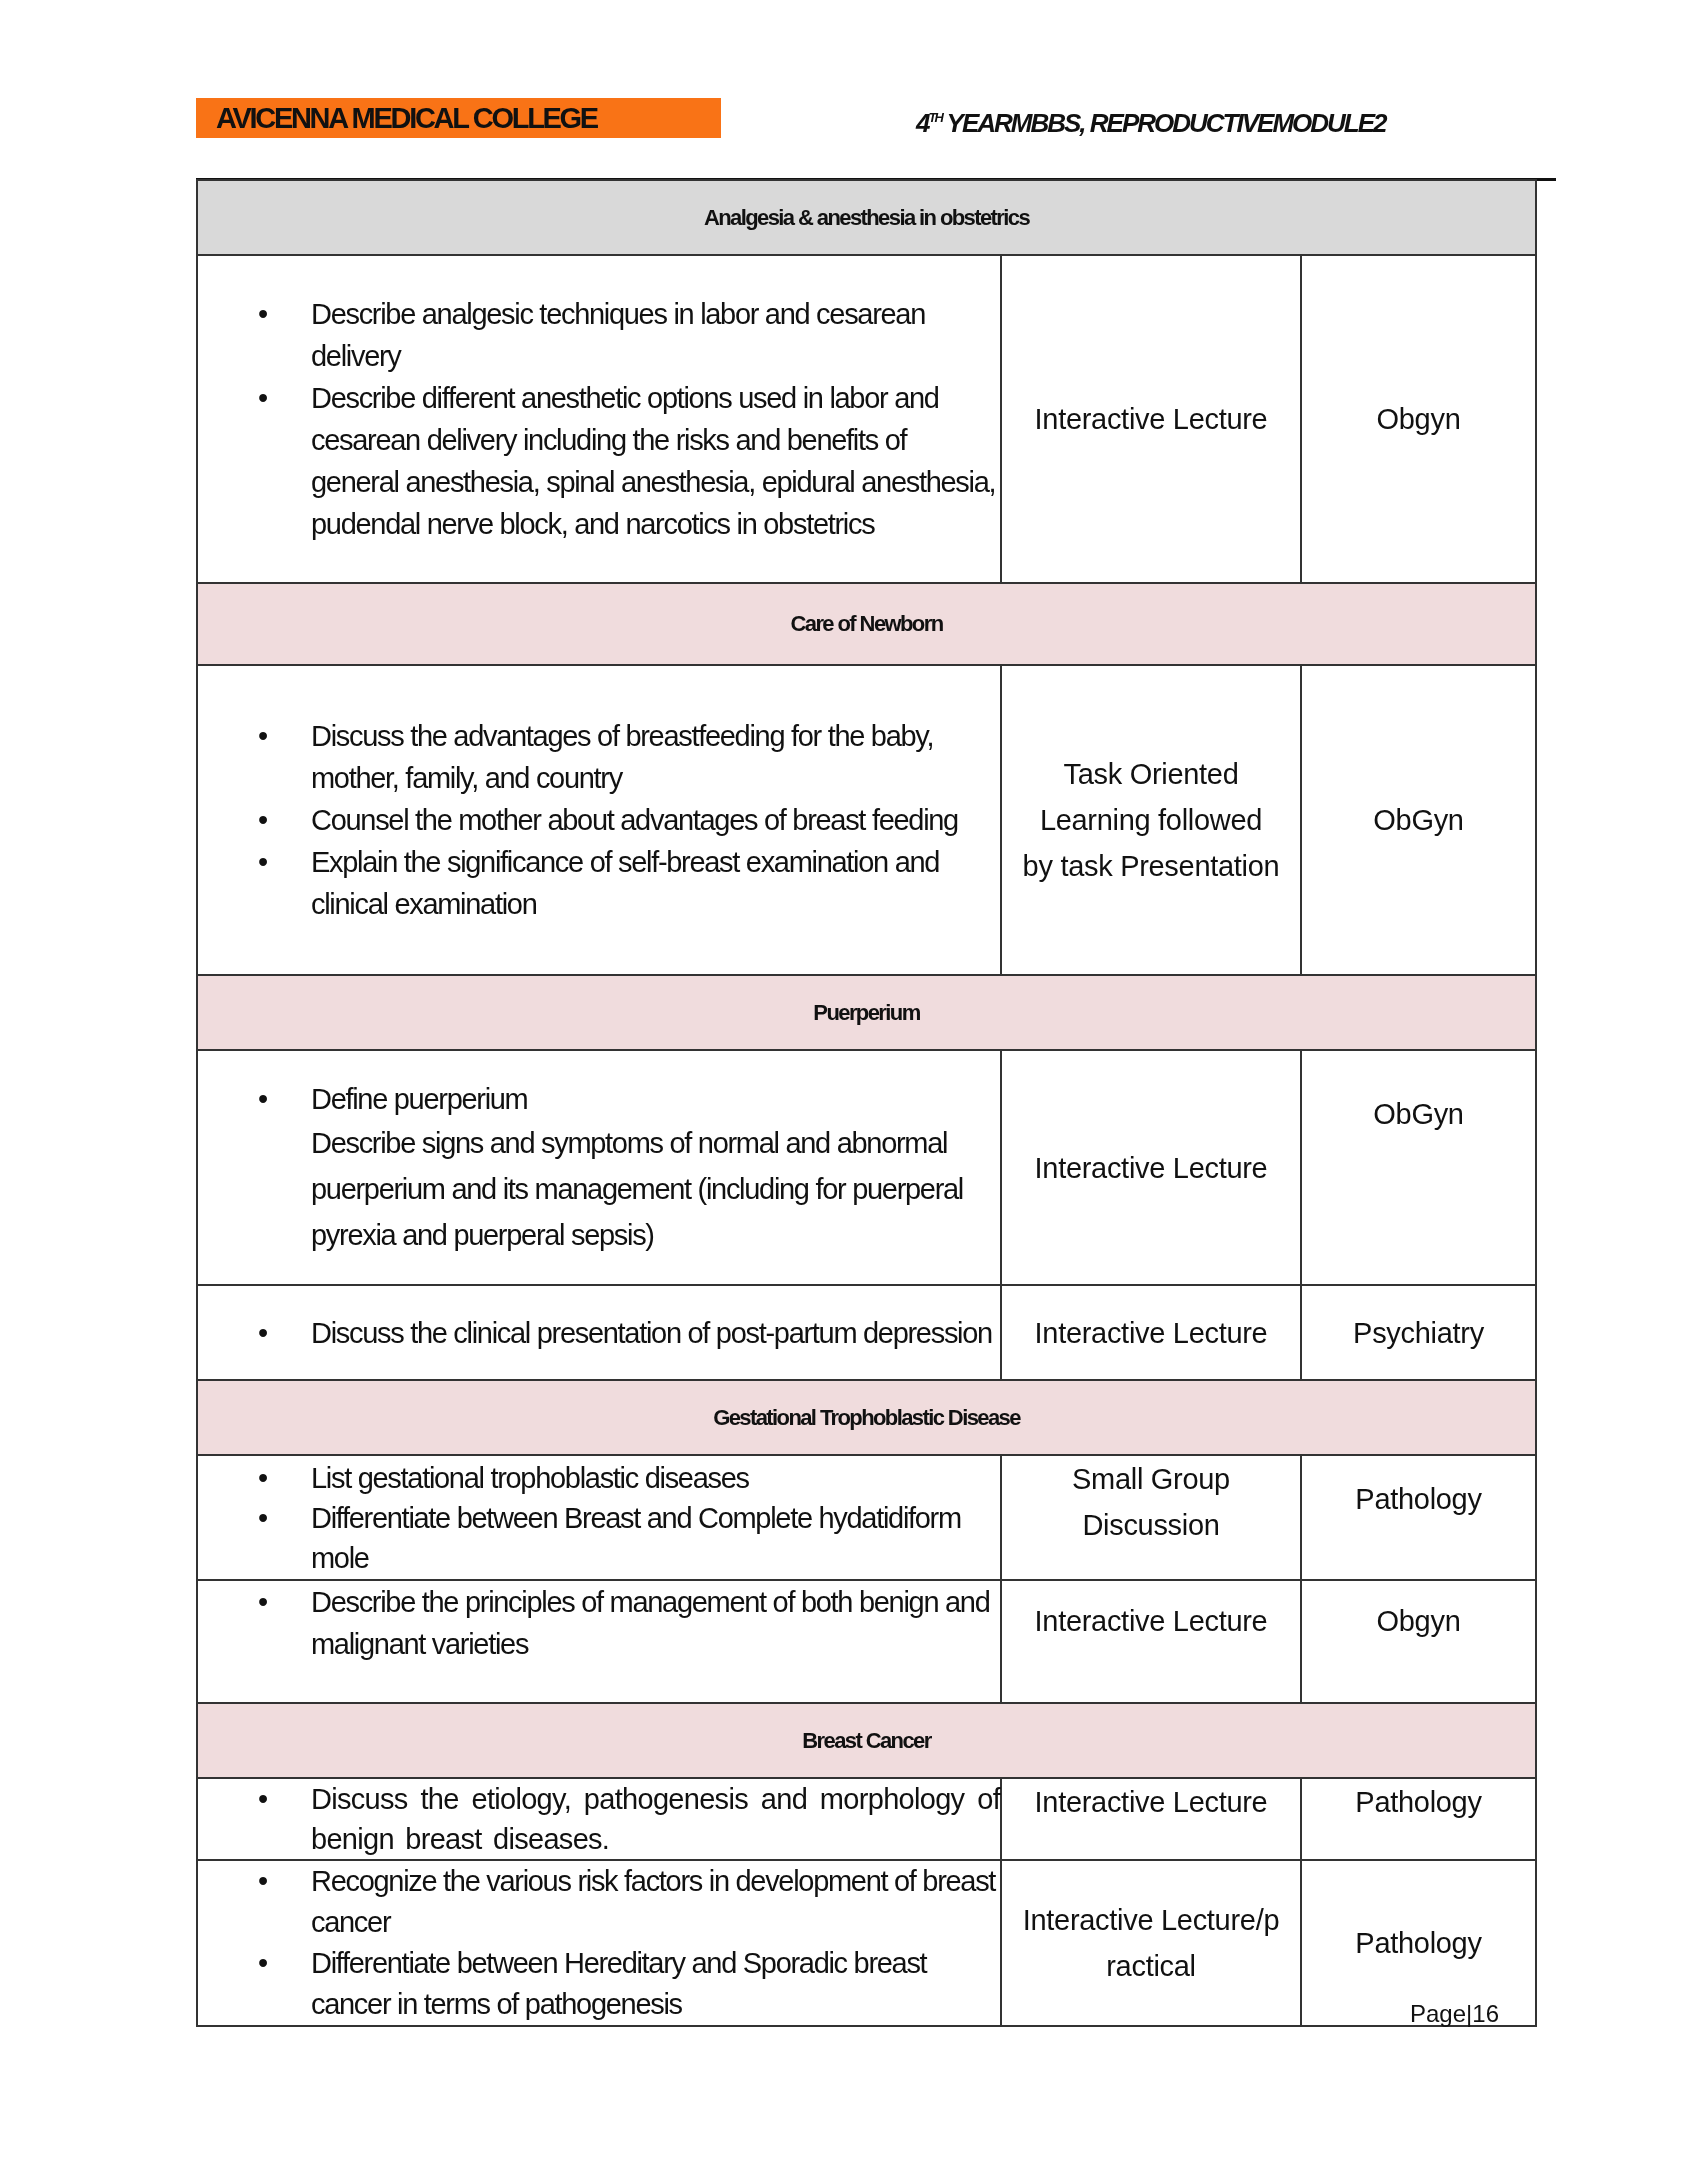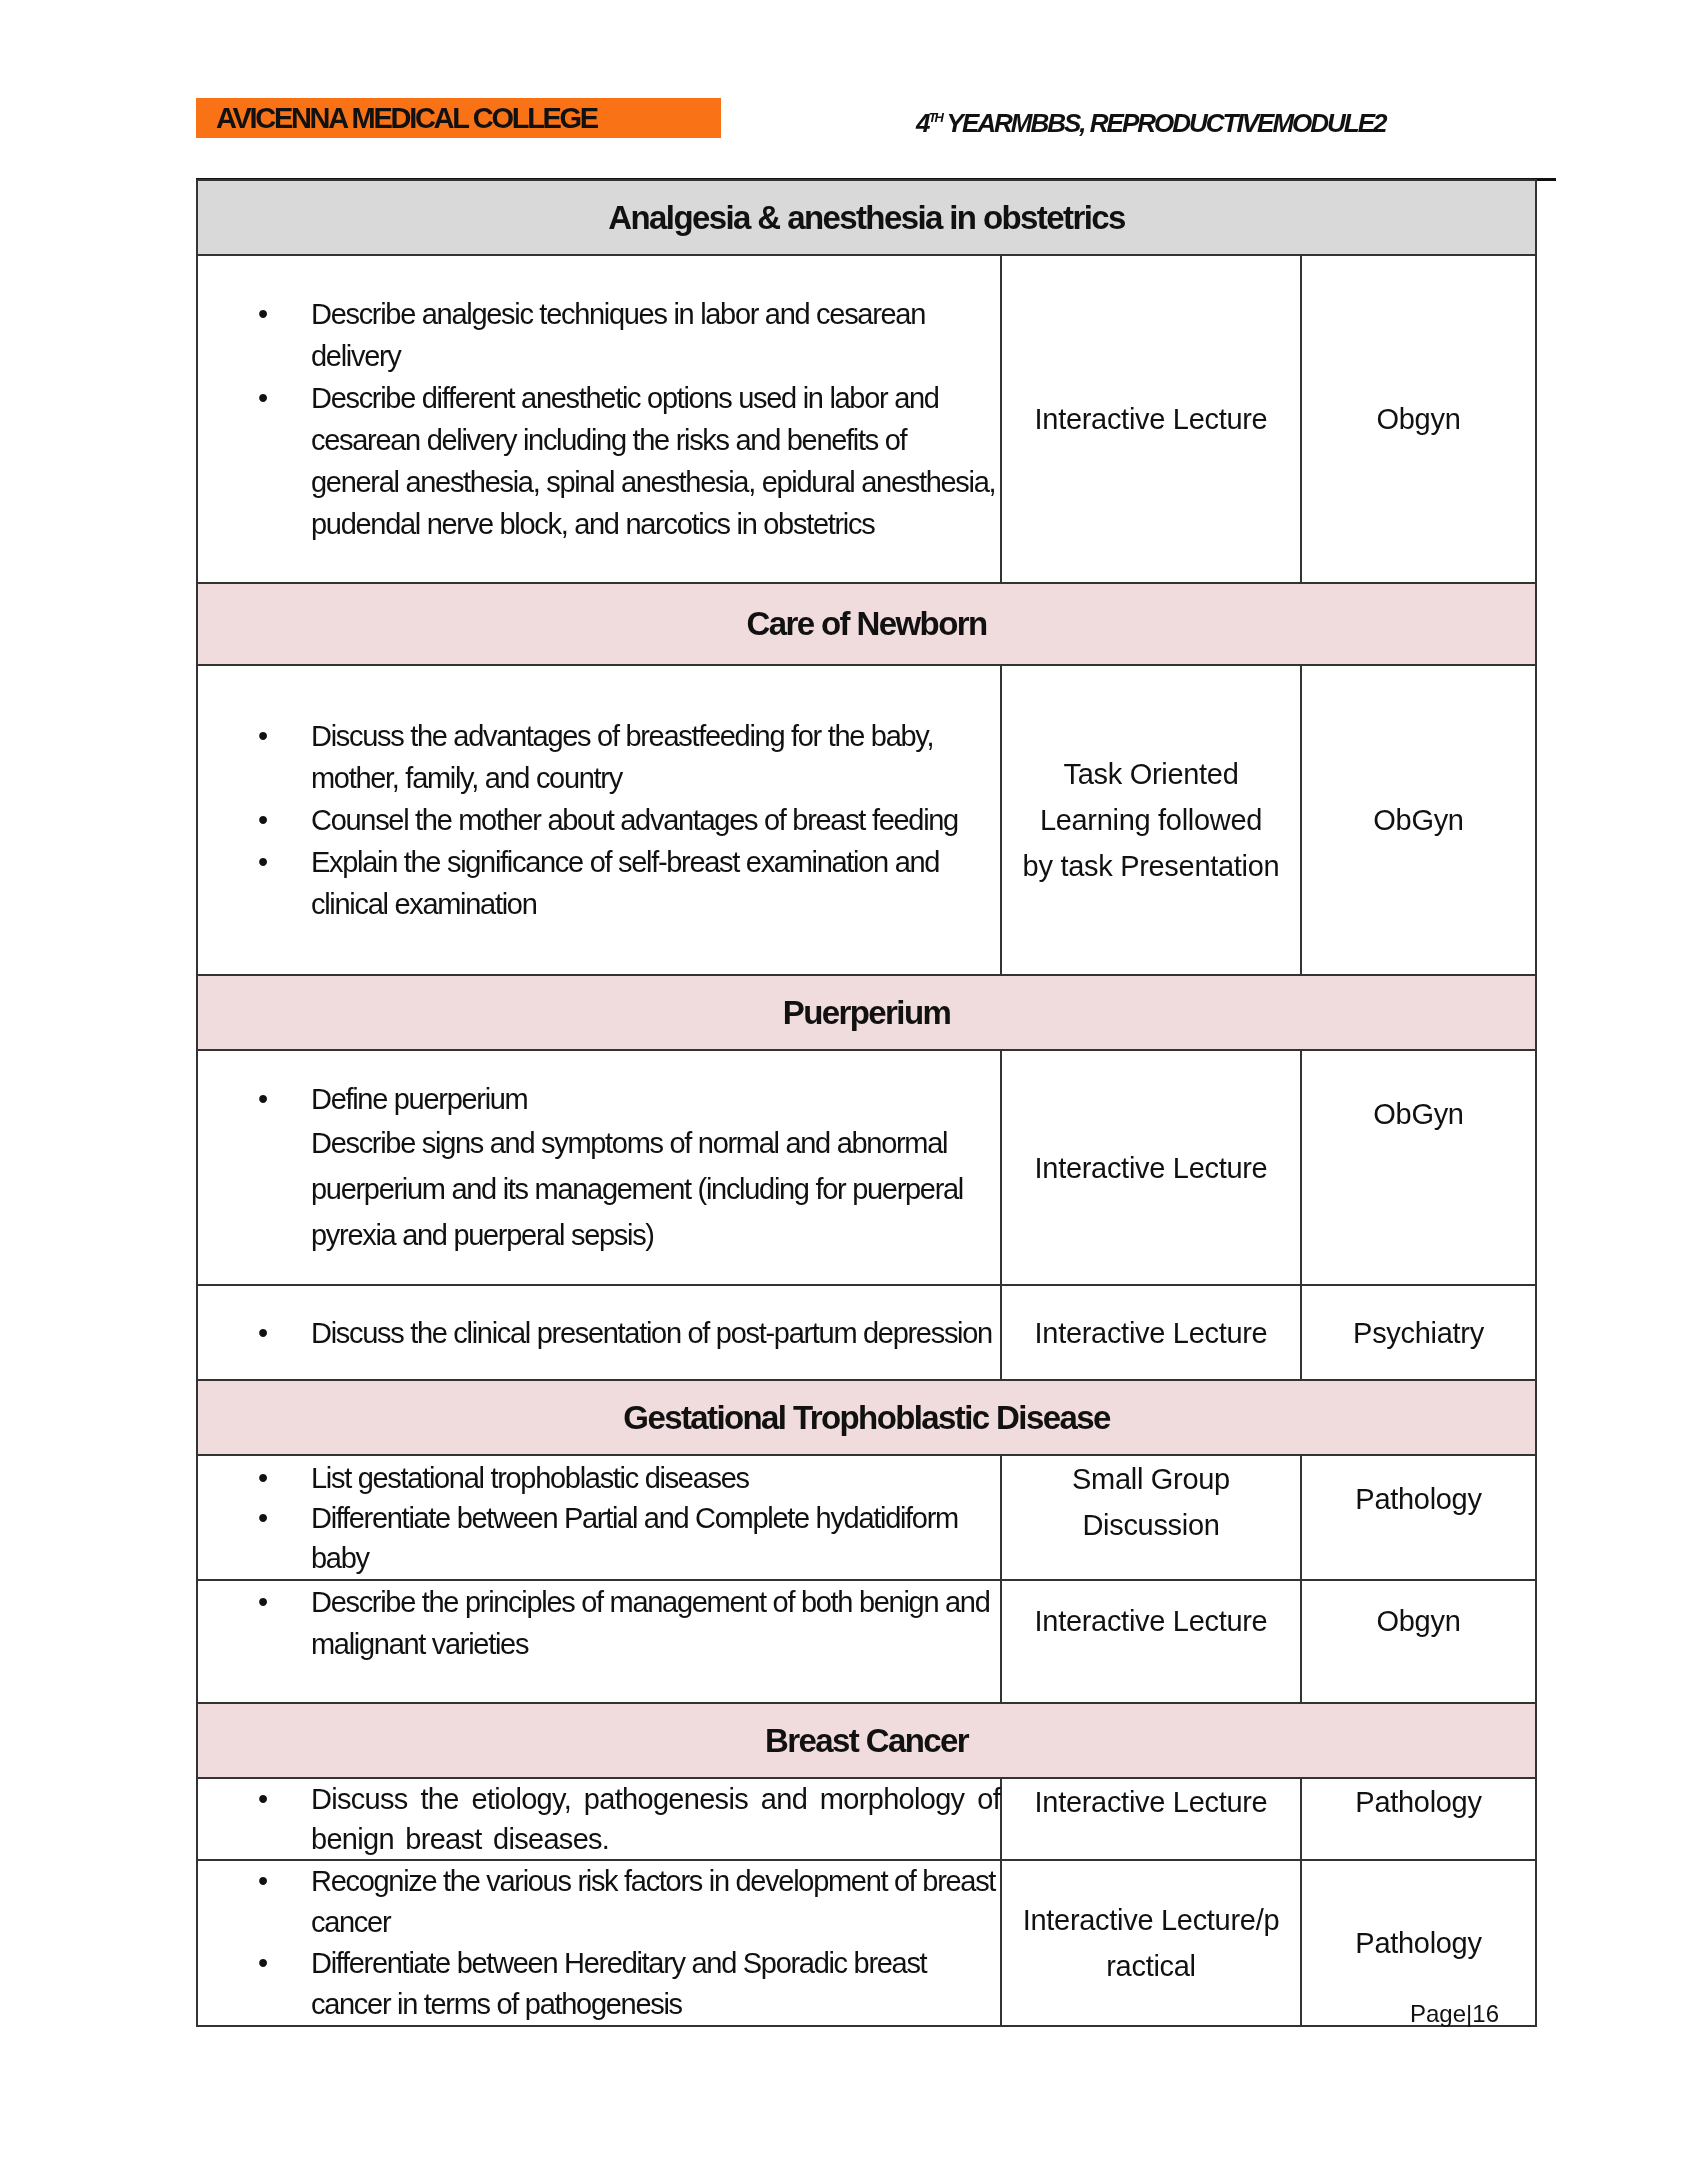--- a/index.html
+++ b/index.html
@@ -11,21 +11,21 @@
   .college-name { position: absolute; left: 20px; top: 2.6px; font-size: 29px; font-weight: bold;
                   letter-spacing: -2.3px; line-height: 34px; }
   .module-title { position: absolute; left: 720px; top: 2.6px; font-size: 26px; font-weight: bold;
                   font-style: italic; letter-spacing: -2px; line-height: 34px; white-space: nowrap; }
   .module-title sup { font-size: 13px; }
 
   table.obj { position: absolute; top: 179px; left: 196px; width: 1339px;
               border-collapse: collapse; table-layout: fixed; }
   table.obj td { border: 2px solid #333; vertical-align: middle; padding: 0; }
   .top-rule { position: absolute; top: 178px; left: 196px; width: 1360px; height: 2.6px; background: #111; }
-  td.sec { text-align: center; font-weight: bold; font-size: 33px; letter-spacing: -1.6px;
+  td.sec { text-align: center; font-weight: bold; font-size: 22px; letter-spacing: -1.6px;
            vertical-align: top; padding-top: 4px; }
   td.sec.gray { background: #d9d9d9; }
   td.sec.pink { background: #f0dcdd; }
   td.objs { padding: 4px 13px 4px 0; }
   ul.bl { margin: 0; padding: 0 0 0 113px; list-style: none; }
   ul.bl li { position: relative; font-size: 29px; line-height: 42px; letter-spacing: -1.3px; }
   ul.bl li.nobullet::before { content: none; }
   ul.bl li::before { content: "\2022"; position: absolute; left: -53px; top: 0; font-size: 29px; }
   td.method, td.dept { text-align: center; font-size: 29px; line-height: 46px; letter-spacing: -0.3px; }
   .page-num { position: absolute; top: 2000px; left: 1410px; font-size: 24px; }
@@ -102,21 +102,21 @@
       <td class="dept">Psychiatry</td>
     </tr>
 
     <tr style="height:75px">
       <td colspan="3" class="sec pink">Gestational Trophoblastic Disease</td>
     </tr>
     <tr style="height:125px">
       <td class="objs">
         <ul class="bl" style="font-size:29px">
           <li style="line-height:40px">List gestational trophoblastic diseases</li>
-          <li style="line-height:40px">Differentiate between Partial and Complete hydatidiform baby</li>
+          <li style="line-height:40px">Differentiate between Breast and Complete hydatidiform mole</li>
         </ul>
       </td>
       <td class="method" style="vertical-align:top;padding:0 40px">Small Group Discussion</td>
       <td class="dept" style="vertical-align:top;padding-top:20px">Pathology</td>
     </tr>
     <tr style="height:123px">
       <td class="objs" style="vertical-align:top">
         <ul class="bl">
           <li>Describe the principles of management of both benign and malignant varieties</li>
         </ul>

